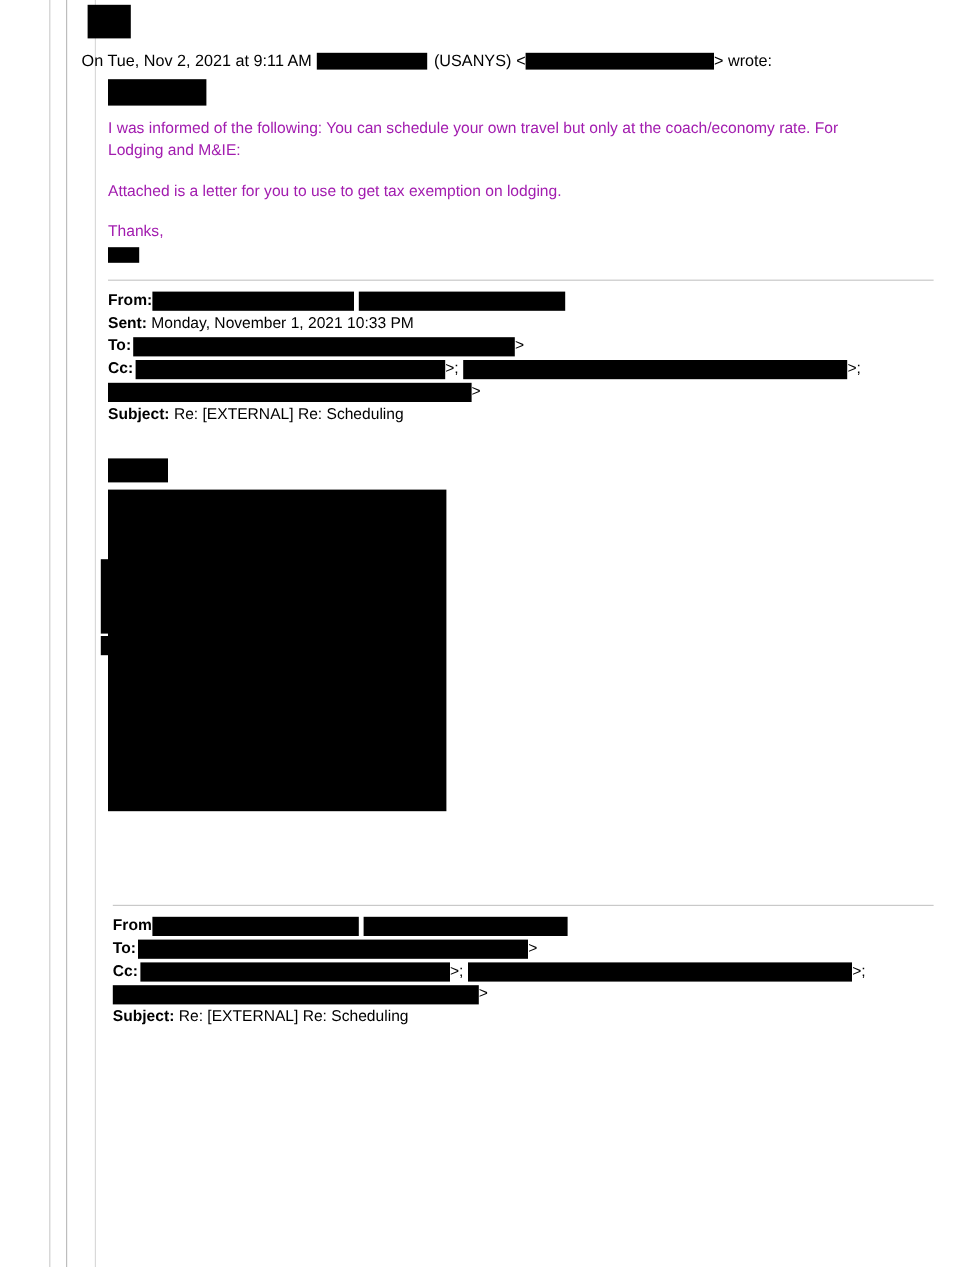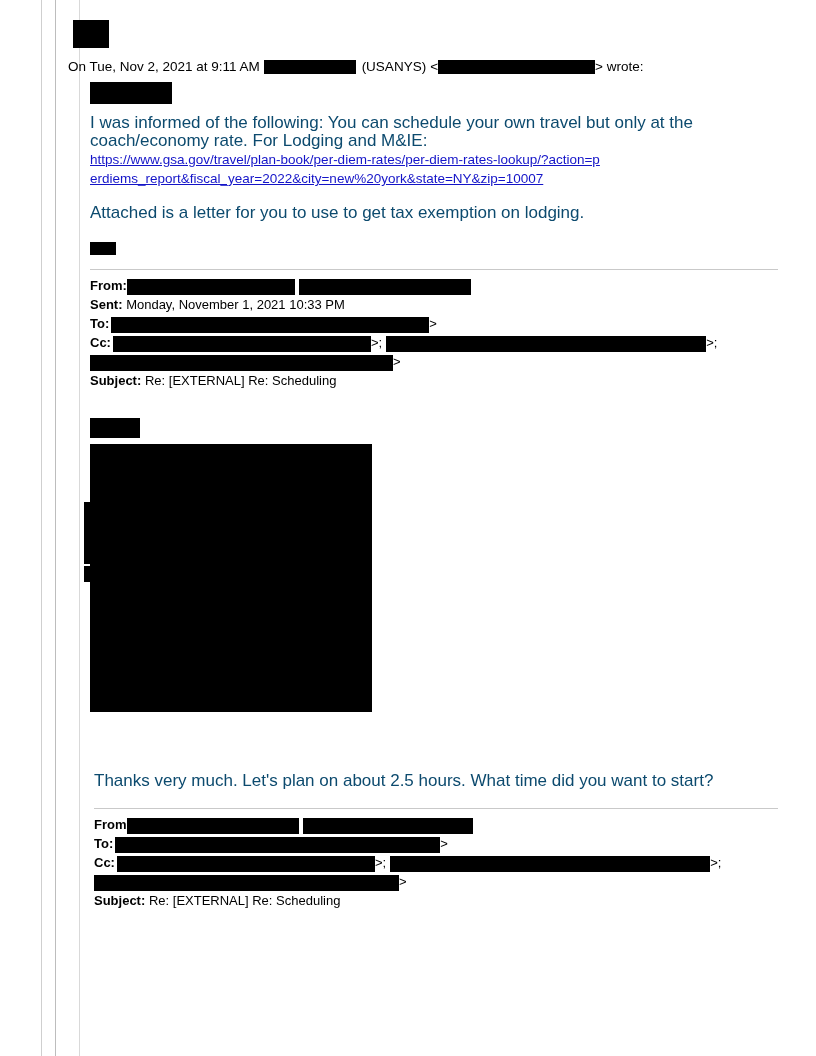--- a/index.html
+++ b/index.html
@@ -29,21 +29,21 @@
     height: 1056px;
     background: #cfcfcf;
   }
   .rule.r1 { left: 41px; }
   .rule.r2 { left: 55px; background: #bdbdbd; }
   .rule.r3 { left: 79px; background: #d9d9d9; }
 
   .content {
     position: absolute;
     left: 68px;
-    top: 20px;
+    top: 4px;
     width: 710px;
   }
 
   .redact {
     display: inline-block;
     background: #000000;
     vertical-align: middle;
     height: 14px;
     border-radius: 0;
   }
@@ -52,23 +52,23 @@
     display: block;
   }
 
   .line {
     font-size: 13.5px;
     line-height: 18px;
     color: #000000;
     white-space: nowrap;
   }
   .para {
-    font-size: 17px;
+    font-size: 13px;
     line-height: 18px;
-    color: #0c4a6e;
+    color: #a21caf;
   }
 
   .topblock {
     width: 36px;
     height: 28px;
     margin-left: 5px;
     margin-bottom: 10px;
   }
 
   .indent {
@@ -150,28 +150,26 @@
 
     <div class="line">
       <span>On Tue, Nov 2, 2021 at 9:11 AM </span><span class="redact" style="width:92px;"></span><span style="margin-left:6px;">(USANYS)</span><span style="margin-left:4px;">&lt;</span><span class="redact" style="width:157px;"></span><span>&gt; wrote:</span>
     </div>
 
     <div class="indent">
       <div class="namebox" style="width:82px;height:22px;"></div>
 
       <div class="para" style="width:645px;">I was informed of the following:  You can schedule your own travel but only at the coach/economy rate.  For Lodging and M&amp;IE:</div>
 
-      <div style="width:510px;">
-        <a class="link" href="#">https://www.gsa.gov/travel/plan-book/per-diem-rates/per-diem-rates-lookup/?action=perdiems_report&amp;fiscal_year=2022&amp;city=new%20york&amp;state=NY&amp;zip=10007</a>
-      </div>
 
       <div class="spacer16"></div>
       <div class="para">Attached is a letter for you to use to get tax exemption on lodging.</div>
 
       <div class="spacer16"></div>
+      <div class="para">Thanks,</div>
 
       <div class="thanksbox"></div>
 
       <div class="hdr-sep"></div>
 
       <div class="hdr-row">
         <span class="hdr-label">From:</span><span class="redact" style="width:168px;height:16px;"></span><span class="redact" style="width:172px;height:16px;margin-left:4px;"></span>
       </div>
 
       <div class="hdr-row">
@@ -204,21 +202,20 @@
       <div class="bigimg">
         <div class="nub a"></div>
         <div class="nub b"></div>
       </div>
 
       <div class="spacer20"></div>
       <div class="spacer20"></div>
 
 
       <div class="spacer20"></div>
-      <div class="para" style="margin-left:4px;">Thanks very much.  Let's plan on about 2.5 hours.  What time did you want to start?</div>
 
       <div class="hdr-sep" style="margin-top:18px;margin-left:4px;width:684px;"></div>
 
       <div class="hdr-row" style="margin-left:4px;">
         <span class="hdr-label">From</span><span class="redact" style="width:172px;height:16px;"></span><span class="redact" style="width:170px;height:16px;margin-left:4px;"></span>
       </div>
 
 
       <div class="hdr-row" style="margin-left:4px;">
         <span class="hdr-label">To:</span><span class="redact" style="width:325px;height:16px;margin-left:2px;"></span><span>&gt;</span>

